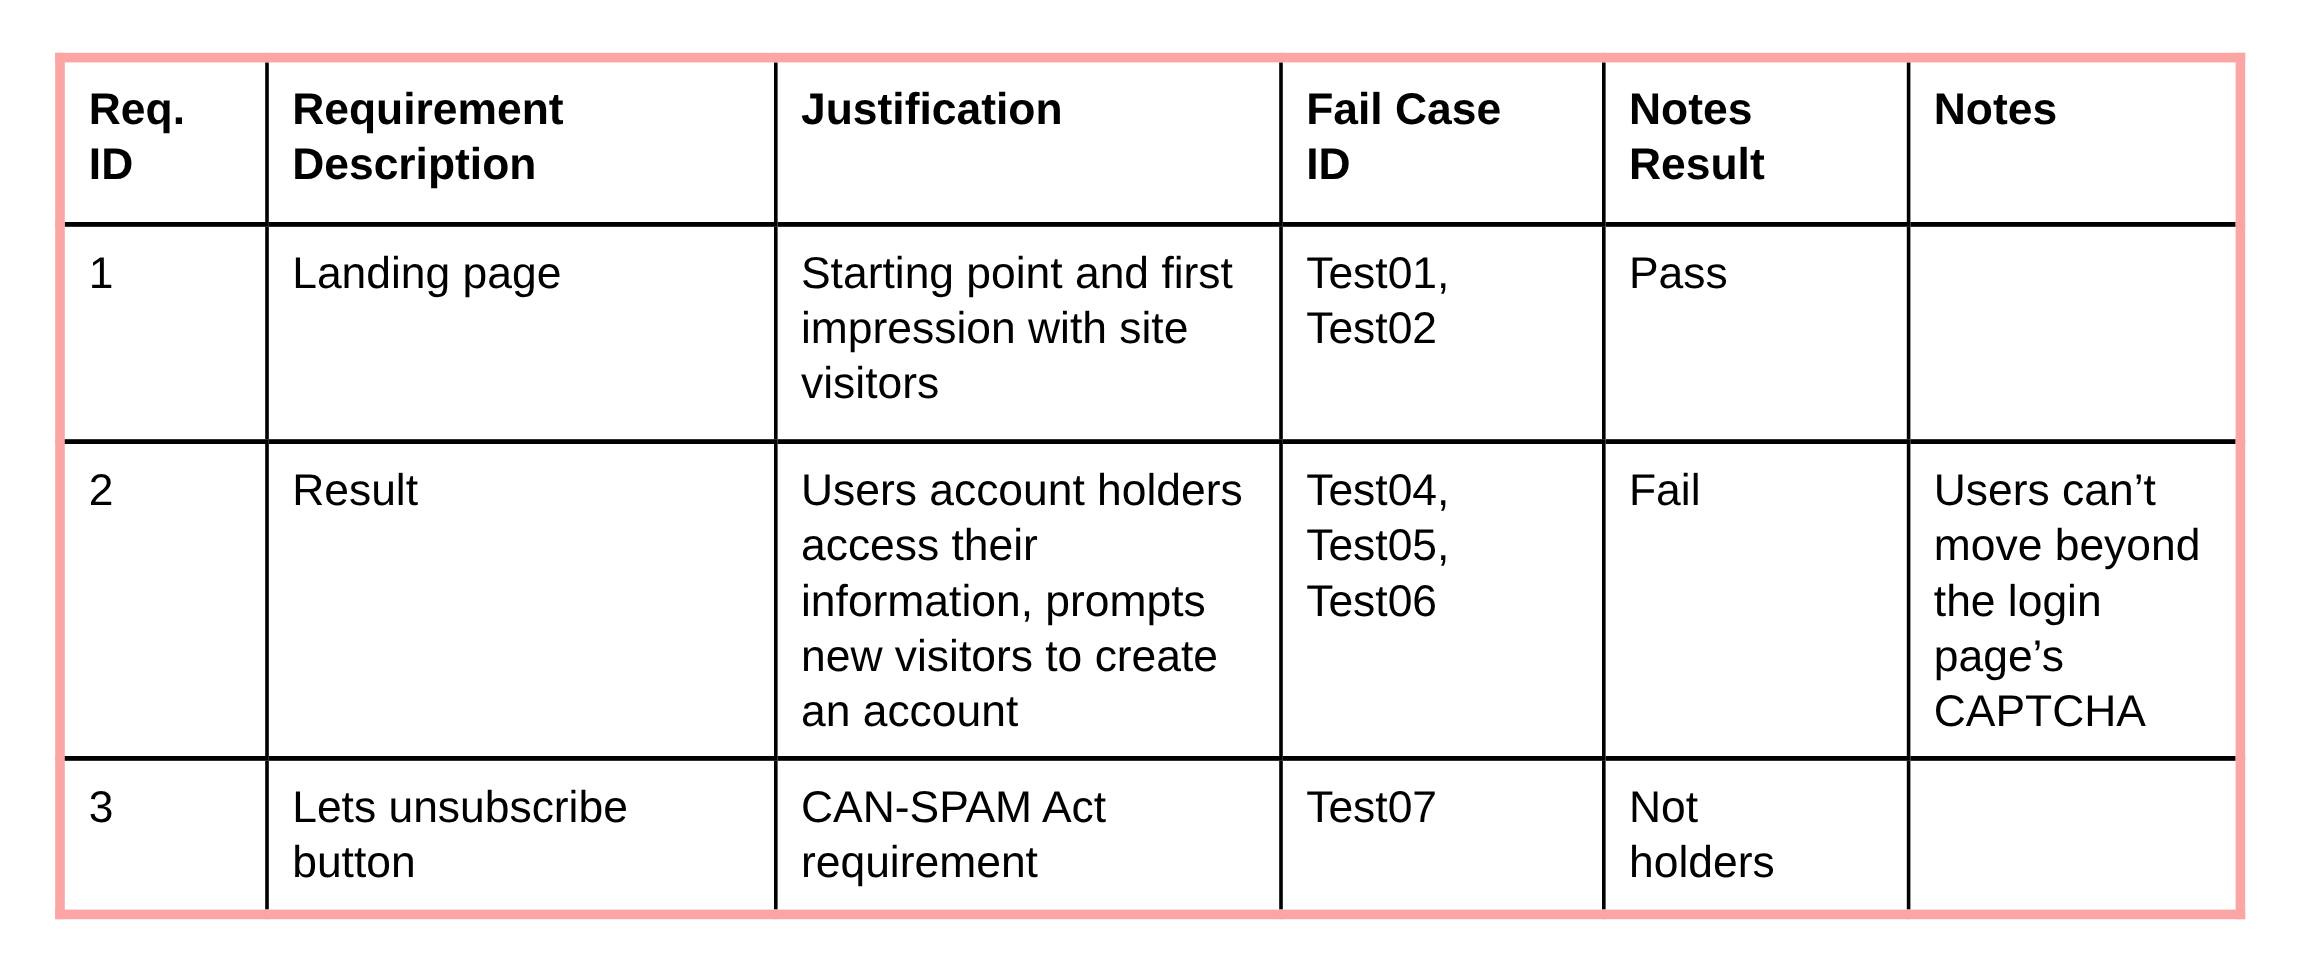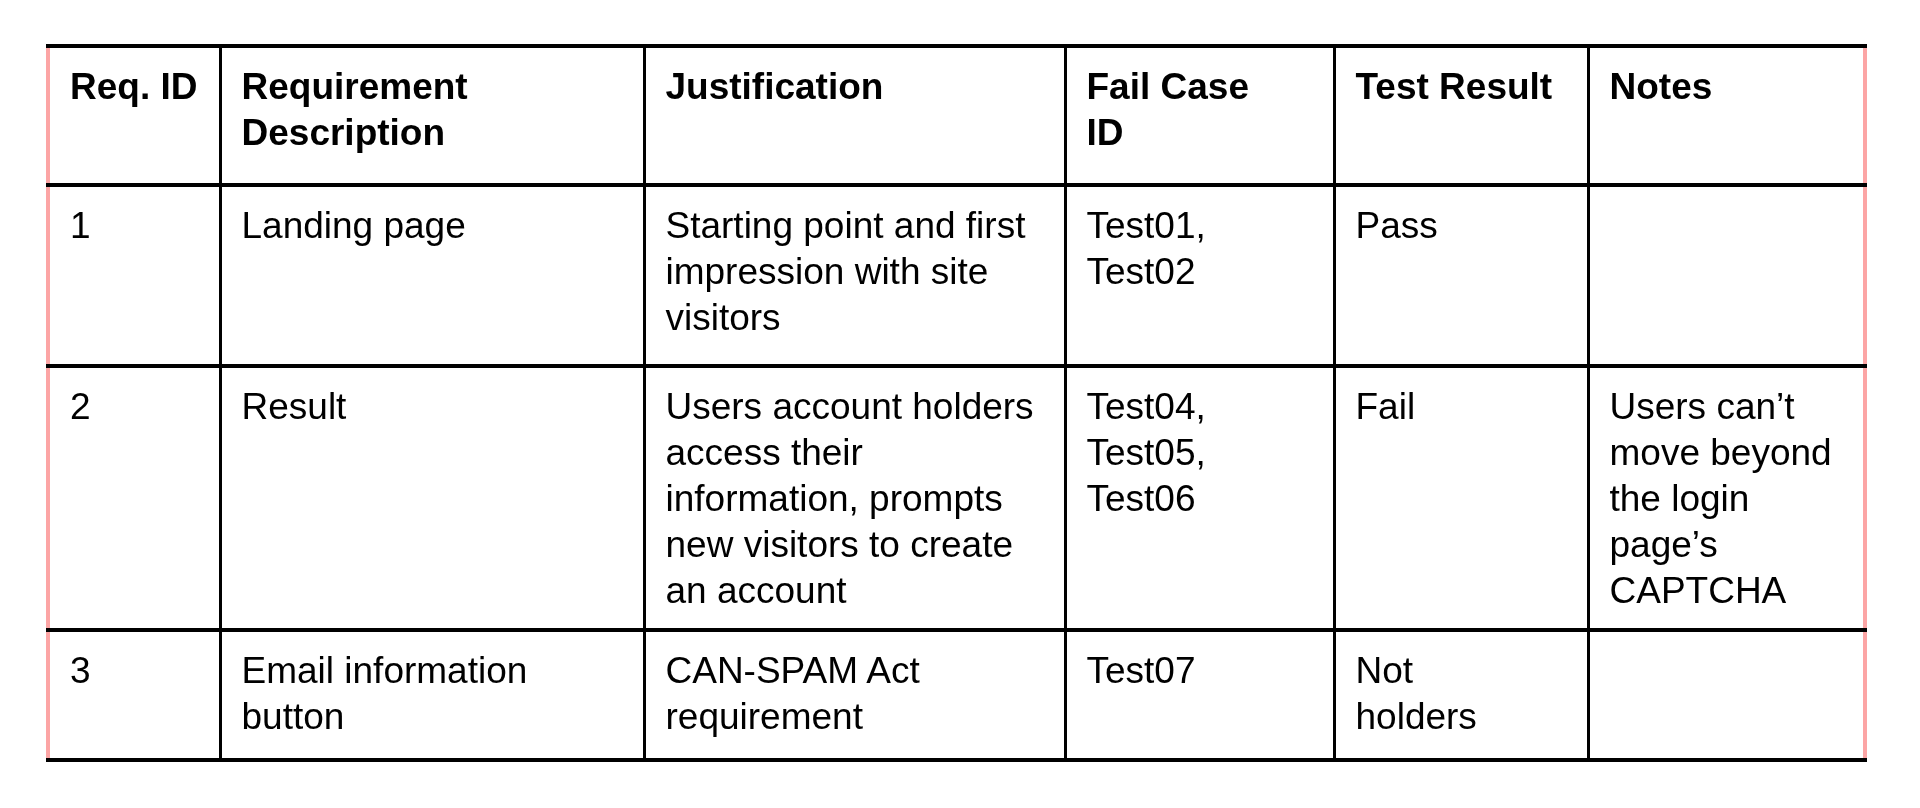--- a/index.html
+++ b/index.html
@@ -18,21 +18,21 @@
     background: #ffffff;
     overflow: hidden;
   }
   table.rtm {
     position: absolute;
     left: 46px;
     top: 44px;
     border-collapse: collapse;
     table-layout: fixed;
     background: #ffffff;
-    border: 4px solid #fca5a5;
+    border: 8px solid #fca5a5;
   }
   table.rtm th, table.rtm td {
     border: 3px solid #000000;
     border-top-width: 4px;
     border-bottom-width: 4px;
     vertical-align: top;
     text-align: left;
     padding: 16px 20px 14px 20px;
     font-size: 37px;
     line-height: 46px;
@@ -62,21 +62,21 @@
       <col style="width:277px">
     </colgroup>
     <thead>
       <tr class="header-row">
         <th>Req. ID</th>
         <th>Requirement
 Description</th>
         <th>Justification</th>
         <th>Fail Case
 ID</th>
-        <th>Test Result</th>
+        <th>Notes Result</th>
         <th>Notes</th>
       </tr>
     </thead>
     <tbody>
       <tr class="row-1">
         <td>1</td>
         <td>Landing page</td>
         <td>Starting point and first
 impression with site
 visitors</td>
@@ -98,21 +98,21 @@
 Test06</td>
         <td>Fail</td>
         <td>Users can’t
 move beyond
 the login
 page’s
 CAPTCHA</td>
       </tr>
       <tr class="row-3">
         <td>3</td>
-        <td>Email information
+        <td>Lets unsubscribe
 button</td>
         <td>CAN-SPAM Act
 requirement</td>
         <td>Test07</td>
         <td>Not
 holders</td>
         <td></td>
       </tr>
     </tbody>
   </table>

